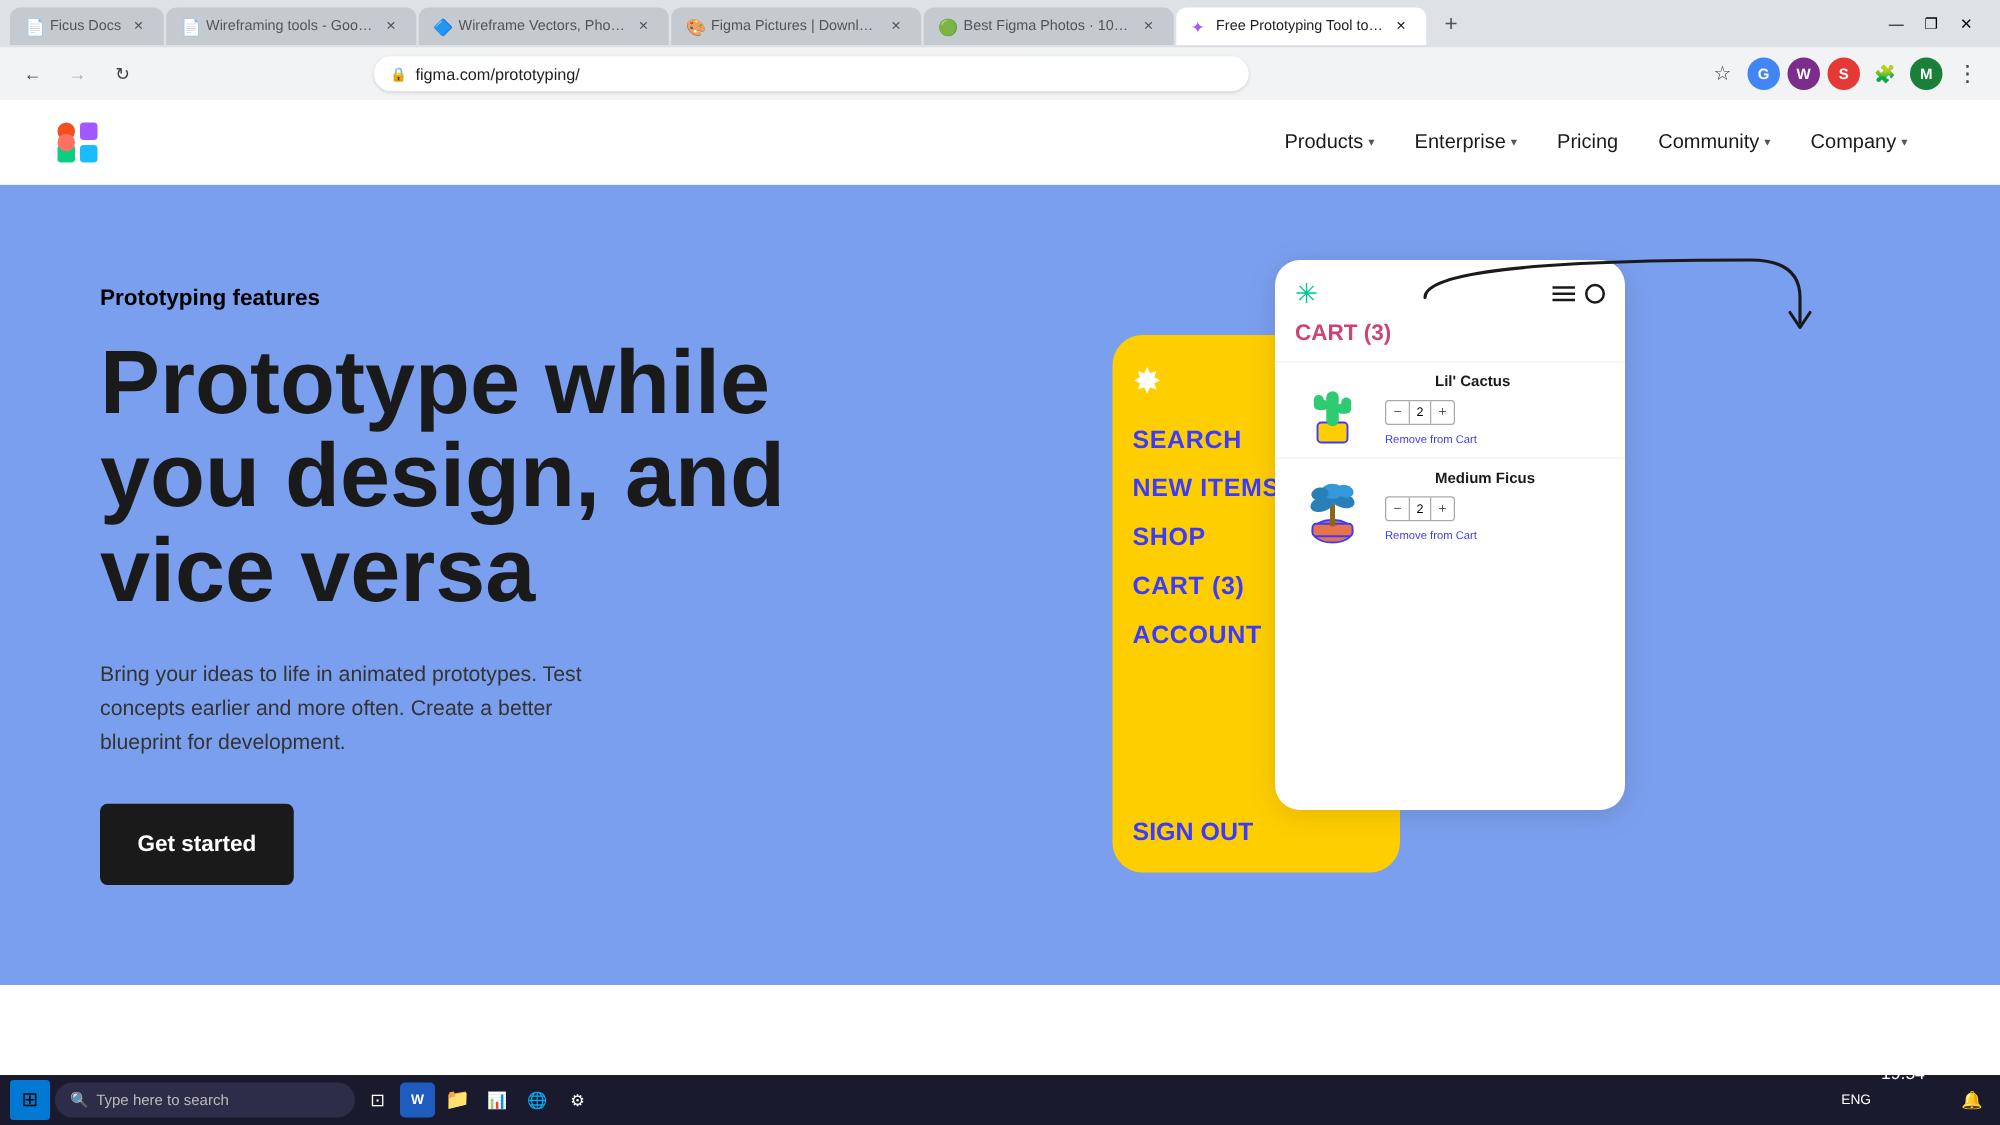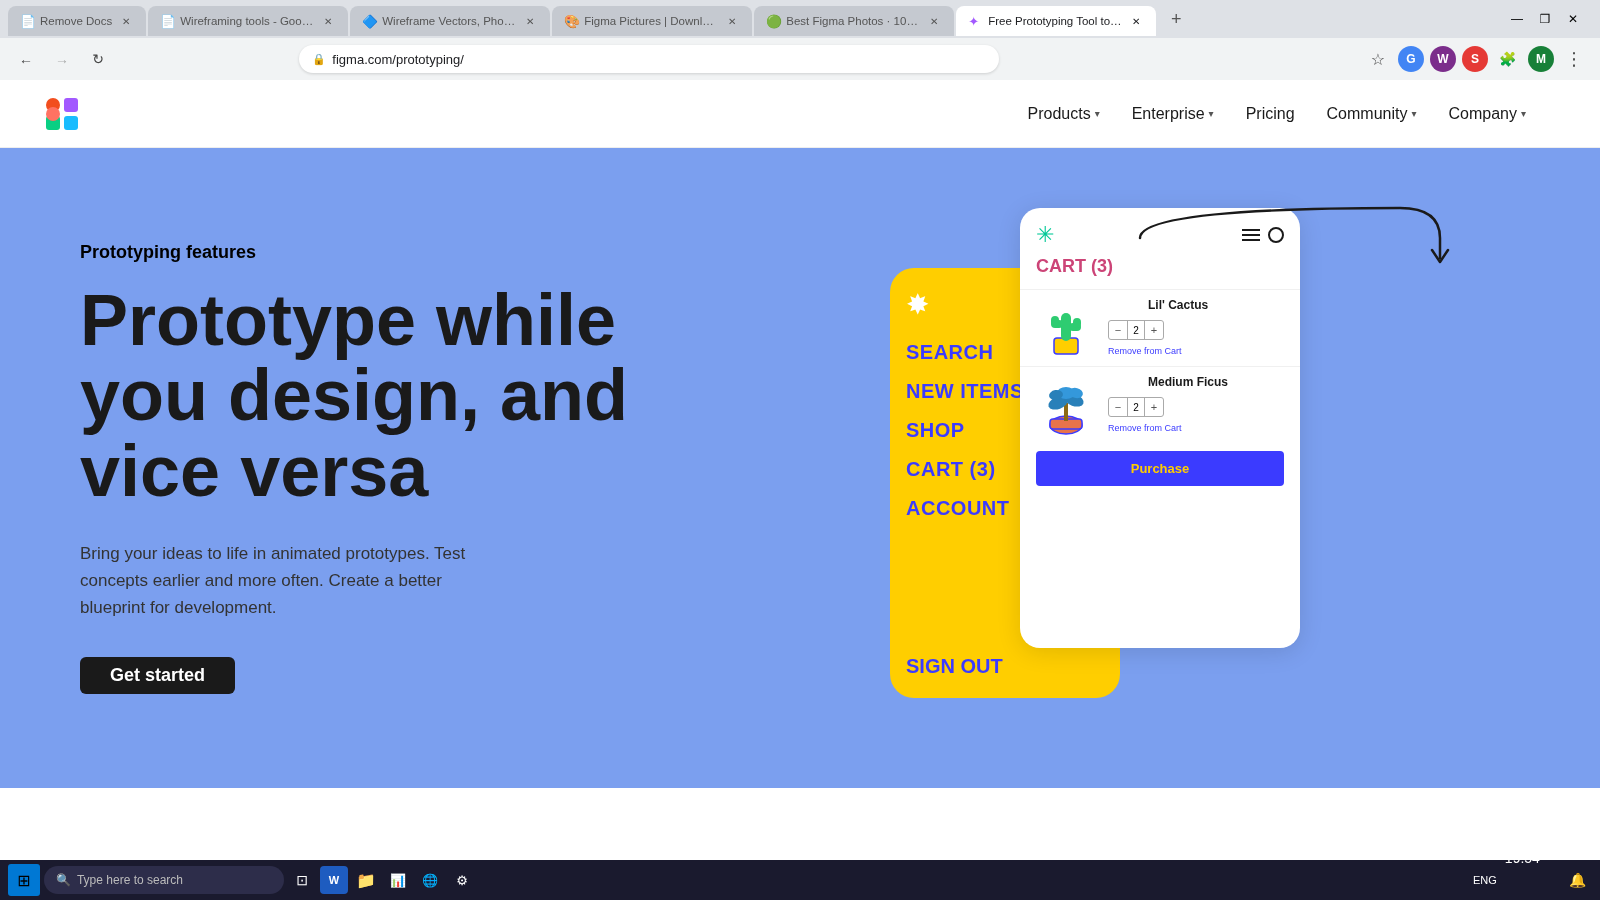--- a/index.html
+++ b/index.html
@@ -244,21 +244,21 @@
       color: #333;
       line-height: 1.6;
       margin-bottom: 36px;
       max-width: 420px;
     }
     .get-started-btn {
       background: #1a1a1a;
       color: #fff;
       border: none;
       border-radius: 6px;
-      padding: 8px 30px;
+      padding: 22px 30px;
       font-size: 18px;
       font-weight: 700;
       cursor: pointer;
     }
 
     
     .hero-illustration {
       flex: 1;
       display: flex;
       justify-content: center;
@@ -502,21 +502,21 @@
     }
   </style>
 </head>
 <body>
 
 <div class="browser-chrome">
   <div class="tab-bar">
 
     <div class="tab inactive">
       <span class="tab-favicon" style="color:#4285F4;font-size:13px;">📄</span>
-      <span class="tab-label">Remove Docs</span>
+      <span class="tab-label">Ficus Docs</span>
       <span class="tab-close">✕</span>
     </div>
 
     <div class="tab inactive">
       <span class="tab-favicon" style="font-size:13px;">📄</span>
       <span class="tab-label">Wireframing tools - Google...</span>
       <span class="tab-close">✕</span>
     </div>
 
     <div class="tab inactive">
@@ -696,21 +696,20 @@
               <div class="cart-item-name">Medium Ficus</div>
               <div class="qty-control">
                 <div class="qty-btn">−</div>
                 <div class="qty-val">2</div>
                 <div class="qty-btn">+</div>
               </div>
               <div class="remove-link">Remove from Cart</div>
             </div>
           </div>
 
-          <div class="purchase-btn">Purchase</div>
         </div>
       </div>
     </div>
   </section>
 </div>
 
 <div class="taskbar">
   <div class="taskbar-start">⊞</div>
   <div class="taskbar-search">
     <span style="color:#bbb;font-size:12px;">🔍</span>

